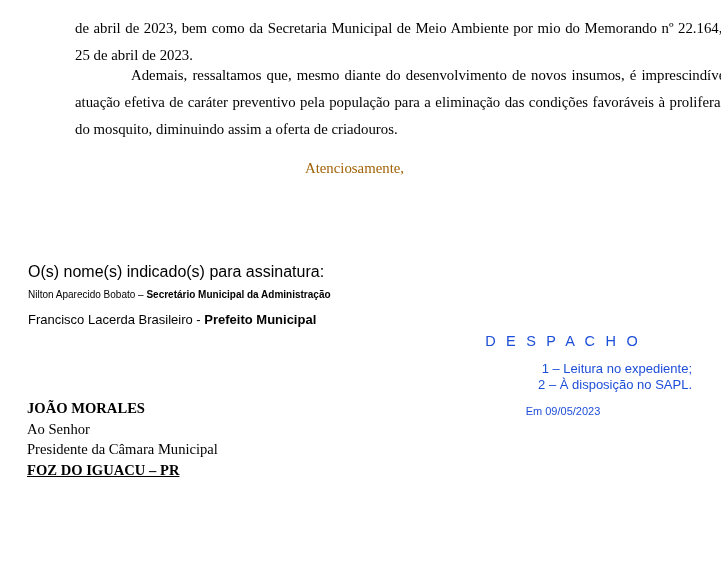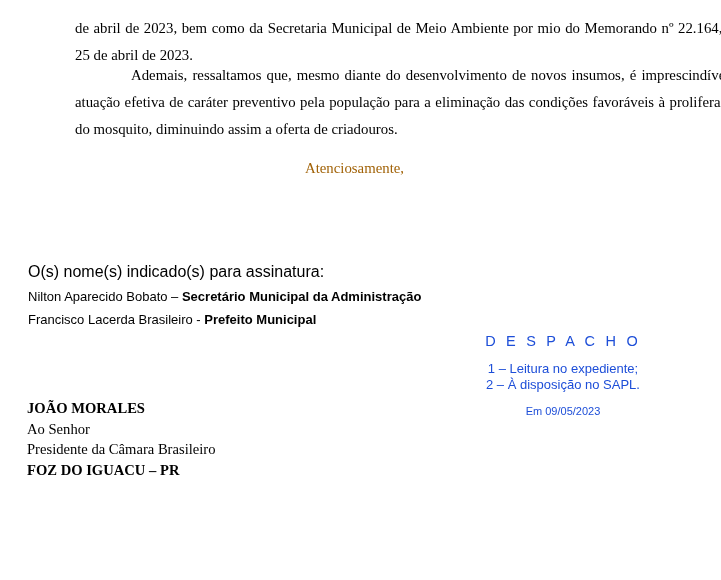--- a/index.html
+++ b/index.html
@@ -57,21 +57,21 @@
     color: #000000;
   }
   #names-heading {
     left: 28px;
     top: 263px;
     font-size: 16px;
   }
   #signer-1 {
     left: 28px;
     top: 289px;
-    font-size: 13px;
+    font-size: 10px;
     text-align: center;
   }
   #signer-2 {
     left: 28px;
     top: 312px;
     font-size: 13px;
   }
   .sans b {
     font-weight: bold;
   }
@@ -88,21 +88,21 @@
   #despacho-title {
     font-size: 14.5px;
     letter-spacing: 3.2px;
     text-align: center;
     white-space: nowrap;
   }
   #despacho-items {
     margin-top: 12px;
     font-size: 13px;
     line-height: 16px;
-    text-align: center;
+    text-align: right;
   }
   #despacho-date {
     margin-top: 12px;
     font-size: 11px;
     text-align: center;
   }
   
   #recipient-block {
     position: absolute;
     left: 27px;
@@ -110,20 +110,21 @@
     font-family: "Liberation Serif", serif;
     font-size: 14.6px;
     line-height: 20.5px;
     color: #000000;
   }
   #recipient-line-1 { font-weight: normal; }
   #recipient-line-2 { font-weight: bold; }
   #recipient-line-3 { font-weight: normal; }
   #recipient-line-4 {
     font-weight: bold;
+    text-decoration: underline;
     display: inline-block;
   }
 </style>
 </head>
 <body>
 
 <div class="page">
 
   <p class="para" id="para-continuation">de abril de 2023,  bem como da Secretaria Municipal de Meio Ambiente por mio do Memorando nº 22.164, de 25 de abril de 2023.</p>
 
@@ -146,17 +147,17 @@
     <div id="despacho-items">
       <div>1 – Leitura no expediente;</div>
       <div>2 – À disposição no SAPL.</div>
     </div>
     <div id="despacho-date">Em 09/05/2023</div>
   </div>
 
   <div id="recipient-block">
     <div id="recipient-line-2">JOÃO MORALES</div>
     <div id="recipient-line-1">Ao Senhor</div>
-    <div id="recipient-line-3">Presidente da Câmara Brasileiro</div>
+    <div id="recipient-line-3">Presidente da Câmara Municipal</div>
     <div><span id="recipient-line-4">FOZ DO IGUACU – PR</span></div>
   </div>
 
 </div>
 
 </body></html>

